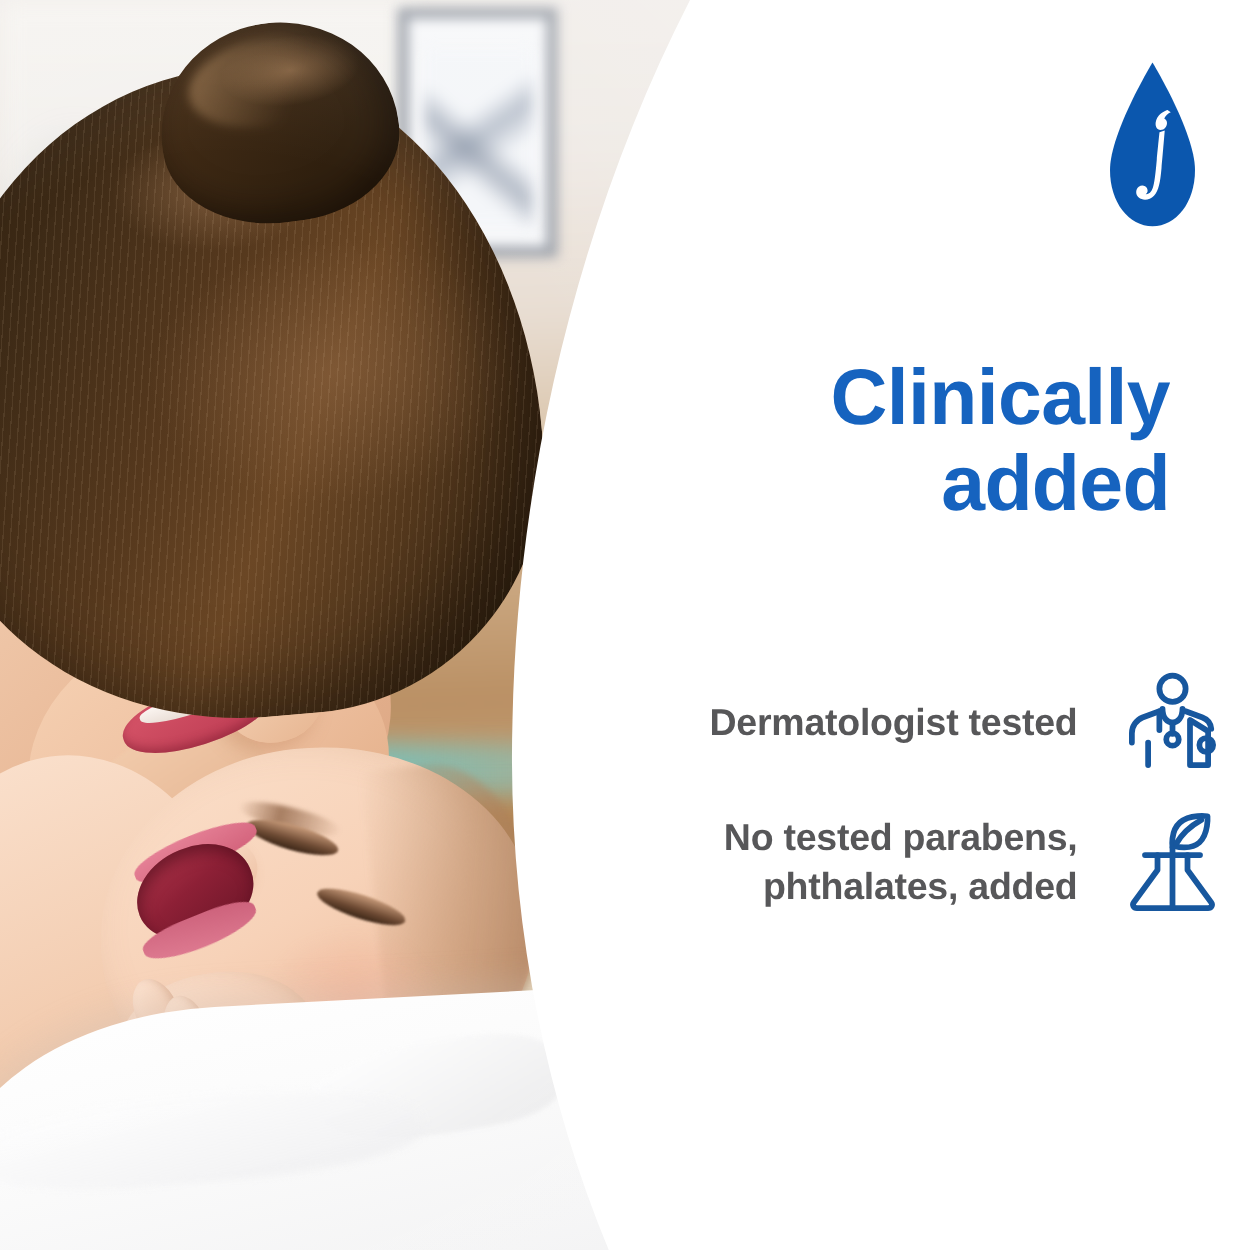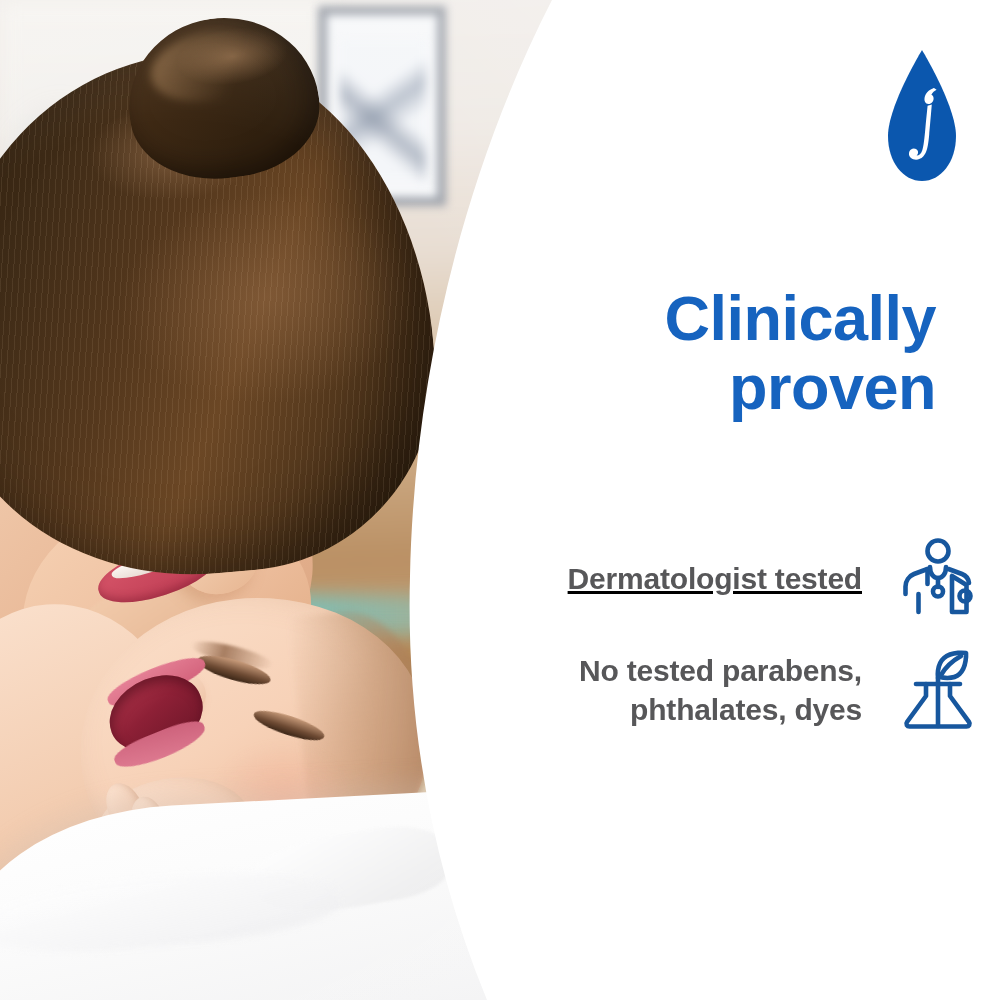--- a/index.html
+++ b/index.html
@@ -354,21 +354,21 @@
   
   .claims {
     position:absolute; left:0px; top:520px; width:560px;
   }
   .claim {
     display:flex;
     align-items:center;
     justify-content:flex-end;
     gap:34px;
   }
-  .claim-1 { margin-top:0px;text-decoration:underline; }
+  .claim-1 { margin-top:0px; }
   .claim-2 { margin-top:28px; }
   .claim-text {
     text-align:right;
     color:#575759;
     font-size:30px;
     line-height:39px;
     font-weight:700;
     letter-spacing:-0.2px;
   }
   .claim-text span { display:block; white-space:nowrap; }
@@ -457,21 +457,21 @@
         <path d="M49.8 56.4 C49.8 56.4 48.4 74 47.2 86.6 C46.2 97.6 45 104.6 41.2 108.6
                  C37.6 112.4 32 112.6 29 110 C26.2 107.6 26.4 103.4 29 101.4
                  C31.4 99.6 34.4 100.4 35.6 102.6 C36.6 104.4 36 106.4 34.6 107.4
                  C36.8 107.6 39 105.8 40.2 102.4 C41.6 98.4 42.4 91 43.4 80
                  C44.4 69.6 45.6 57.8 45.6 57.8 Z" fill="#ffffff"></path>
       </svg>
     </div>
 
     <div class="headline">
       <span>Clinically</span>
-      <span>proven</span>
+      <span>added</span>
     </div>
 
     <div class="claims">
 
       <div class="claim claim-1">
         <div class="claim-text">
           <span>Dermatologist tested</span>
         </div>
         <div class="claim-icon">
           <svg width="84" height="84" viewBox="0 0 84 84" fill="none" stroke="#17579E" stroke-width="4.6" stroke-linecap="round" stroke-linejoin="round" aria-hidden="true">
@@ -485,21 +485,21 @@
             <circle cx="42" cy="55.5" r="5"></circle>
             <path d="M56 40 L56 76 L70.5 76 L70.5 49 Z"></path>
             <circle cx="69" cy="60" r="5.5"></circle>
           </svg>
         </div>
       </div>
 
       <div class="claim claim-2">
         <div class="claim-text">
           <span>No tested parabens,</span>
-          <span>phthalates, dyes</span>
+          <span>phthalates, added</span>
         </div>
         <div class="claim-icon">
           <svg width="84" height="84" viewBox="0 0 84 84" fill="none" stroke="#17579E" stroke-width="4.6" stroke-linecap="round" stroke-linejoin="round" aria-hidden="true">
             <path d="M20 36 L64 36"></path>
             <path d="M30 36 L30 48 L11 74 C9.5 76 11 78.5 13.5 78.5 L70.5 78.5 C73 78.5 74.5 76 73 74 L54 48 L54 36"></path>
             <path d="M42 78 L42 30"></path>
             <path d="M42 30 C42 30 40 17 48 10 C56 3 70 5 70 5 C70 5 71 19 63.5 26 C56.5 32.5 44 29 44 29"></path>
             <path d="M45 27 C49 20 56 13 65 8"></path>
           </svg>
         </div>

